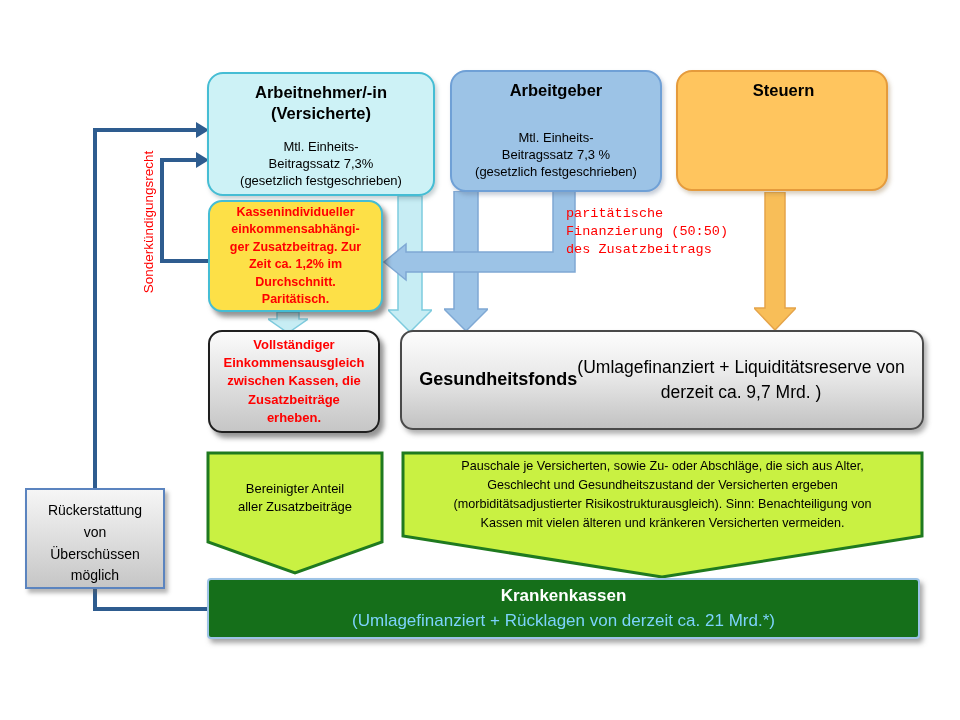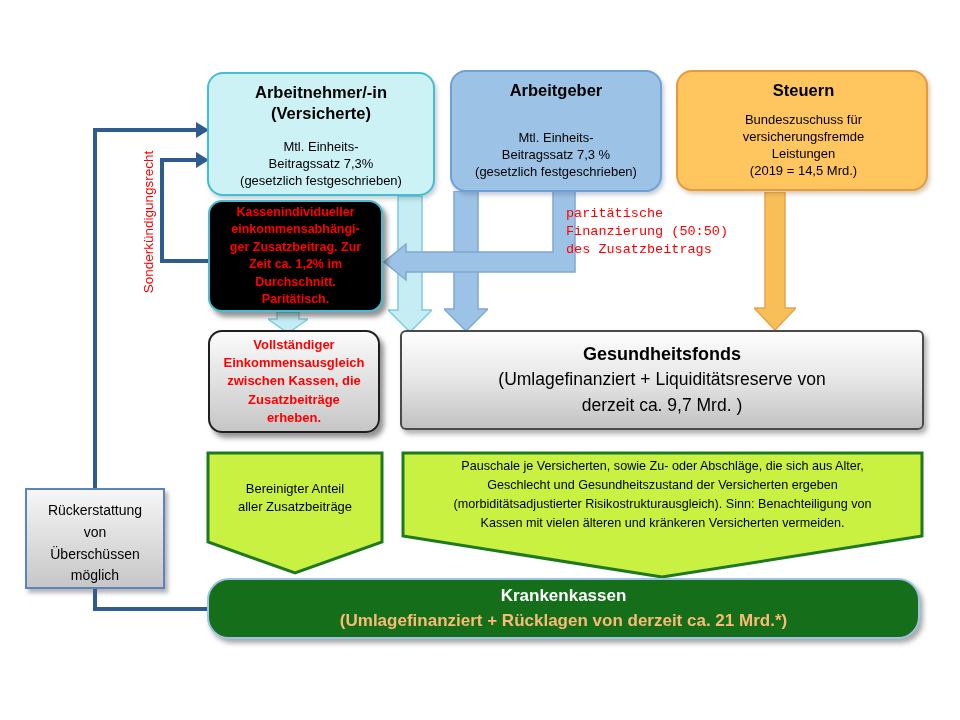--- a/index.html
+++ b/index.html
@@ -19,40 +19,40 @@
   .node-title{font-weight:bold;font-size:16.5px;line-height:1.25;color:#000;}
   .node-body{font-size:13px;line-height:1.3;color:#000;}
 
   .box-arbeitnehmer{background:#cdf2f6;border:2.5px solid #45bdd4;
     box-shadow:2px 3px 4px rgba(90,120,130,.35);}
   .box-arbeitgeber{background:#9cc3e6;border:2.5px solid #6fa0d6;
     box-shadow:2px 3px 4px rgba(90,110,140,.35);}
   .box-steuern{background:#ffc55e;border:2.5px solid #e59b3c;
     box-shadow:2px 3px 4px rgba(140,110,60,.35);}
 
-  .box-zusatz{background:#000000;border:2px solid #45bdd4;border-radius:14px;
+  .box-zusatz{background:#fde047;border:2px solid #45bdd4;border-radius:14px;
     box-shadow:4px 5px 5px rgba(60,60,60,.55);display:flex;align-items:center;justify-content:center;
     text-align:center;font-size:12.5px;font-weight:bold;color:#ff0000;line-height:1.4;padding:16px;}
 
   .box-ausgleich{background:linear-gradient(180deg,#fbfbfb,#c6c6c6);border:2.5px solid #1f1f1f;
     border-radius:14px;box-shadow:4px 5px 5px rgba(60,60,60,.55);display:flex;align-items:center;
     justify-content:center;text-align:center;font-size:13px;font-weight:bold;color:#ff0000;
     line-height:1.4;padding:0;}
 
   .box-fonds{background:linear-gradient(180deg,#fdfdfd 0%,#e9e9e9 45%,#c2c2c2 100%);
-    border:2px solid #4a4a4a;border-radius:6px;box-shadow:3px 4px 5px rgba(80,80,80,.45);
-    display:flex;flex-direction:column;align-items:center;justify-content:center;text-align:center;}
+    border:2px solid #4a4a4a;border-radius:13px;box-shadow:3px 4px 5px rgba(80,80,80,.45);
+    display:flex;flex-direction:row;align-items:center;justify-content:center;text-align:center;}
   .fonds-title{font-weight:bold;font-size:18px;color:#000;line-height:1.4;}
   .fonds-body{font-weight:normal;font-size:17.5px;color:#000;line-height:1.45;}
 
-  .box-kranken{background:#156f1a;border:2px solid #9dc3e6;border-radius:22px;
+  .box-kranken{background:#156f1a;border:2px solid #9dc3e6;border-radius:4px;
     box-shadow:3px 4px 5px rgba(80,80,80,.5);display:flex;flex-direction:column;align-items:center;
     justify-content:center;text-align:center;}
   .kranken-title{font-weight:bold;font-size:17px;color:#ffffff;line-height:1.45;}
-  .kranken-body{font-weight:bold;font-size:17px;color:#fdba74;line-height:1.45;}
+  .kranken-body{font-weight:normal;font-size:17px;color:#7dd3fc;line-height:1.45;}
 
   .box-rueck{background:linear-gradient(180deg,#f6f6f6,#c6c6c6);border:2px solid #5b84bf;
     display:flex;align-items:flex-end;justify-content:center;text-align:center;font-size:14px;
     color:#000;line-height:1.55;box-shadow:3px 4px 4px rgba(90,90,90,.45);}
 
   .note-red{color:#ff0000;font-size:13.5px;line-height:1.35;text-align:left;font-family:Liberation Mono, monospace;}
   .vertical-red{color:#ff0000;font-size:13.5px;white-space:nowrap;
     transform:translate(-50%,-50%) rotate(-90deg);}
 
   .shape-text{position:absolute;text-align:center;color:#000;}
@@ -100,26 +100,22 @@
 (gesetzlich festgeschrieben)</div>
   </div>
 
   <div class="abs node box-arbeitgeber" style="left:450px;top:70px;width:212px;height:122px;gap:22px;">
     <div class="node-title pre">Arbeitgeber</div>
     <div class="node-body pre">Mtl. Einheits-
 Beitragssatz 7,3 %
 (gesetzlich festgeschrieben)</div>
   </div>
 
-  <div class="abs node box-steuern" style="left:676px;top:70px;width:252px;height:121px;padding-left:9px;">
+  <div class="abs node box-steuern" style="left:676px;top:70px;width:212px;height:121px;padding-left:9px;">
     <div class="node-title pre">Steuern</div>
-    <div class="node-body pre">Bundeszuschuss für
-versicherungsfremde
-Leistungen
-(2019 = 14,5 Mrd.)</div>
   </div>
 
   <div class="abs box-zusatz" style="left:208px;top:200px;width:175px;height:112px;">
     <div class="pre">Kassenindividueller
 einkommensabhängi-
 ger  Zusatzbeitrag. Zur
 Zeit ca. 1,2% im
 Durchschnitt.
 Paritätisch.</div>
   </div>

